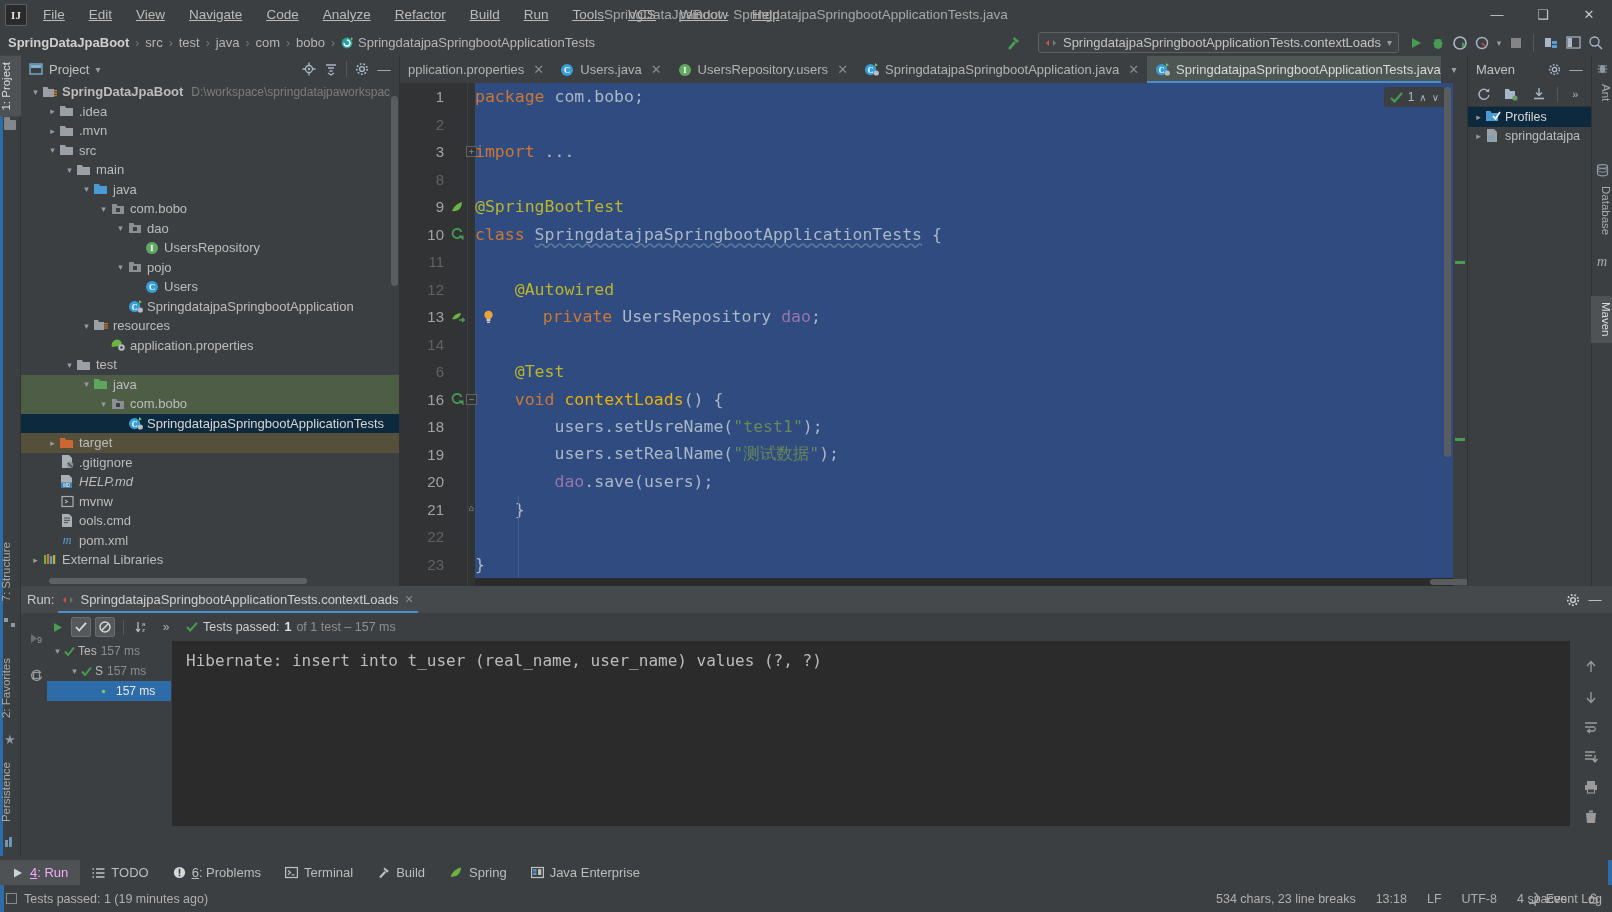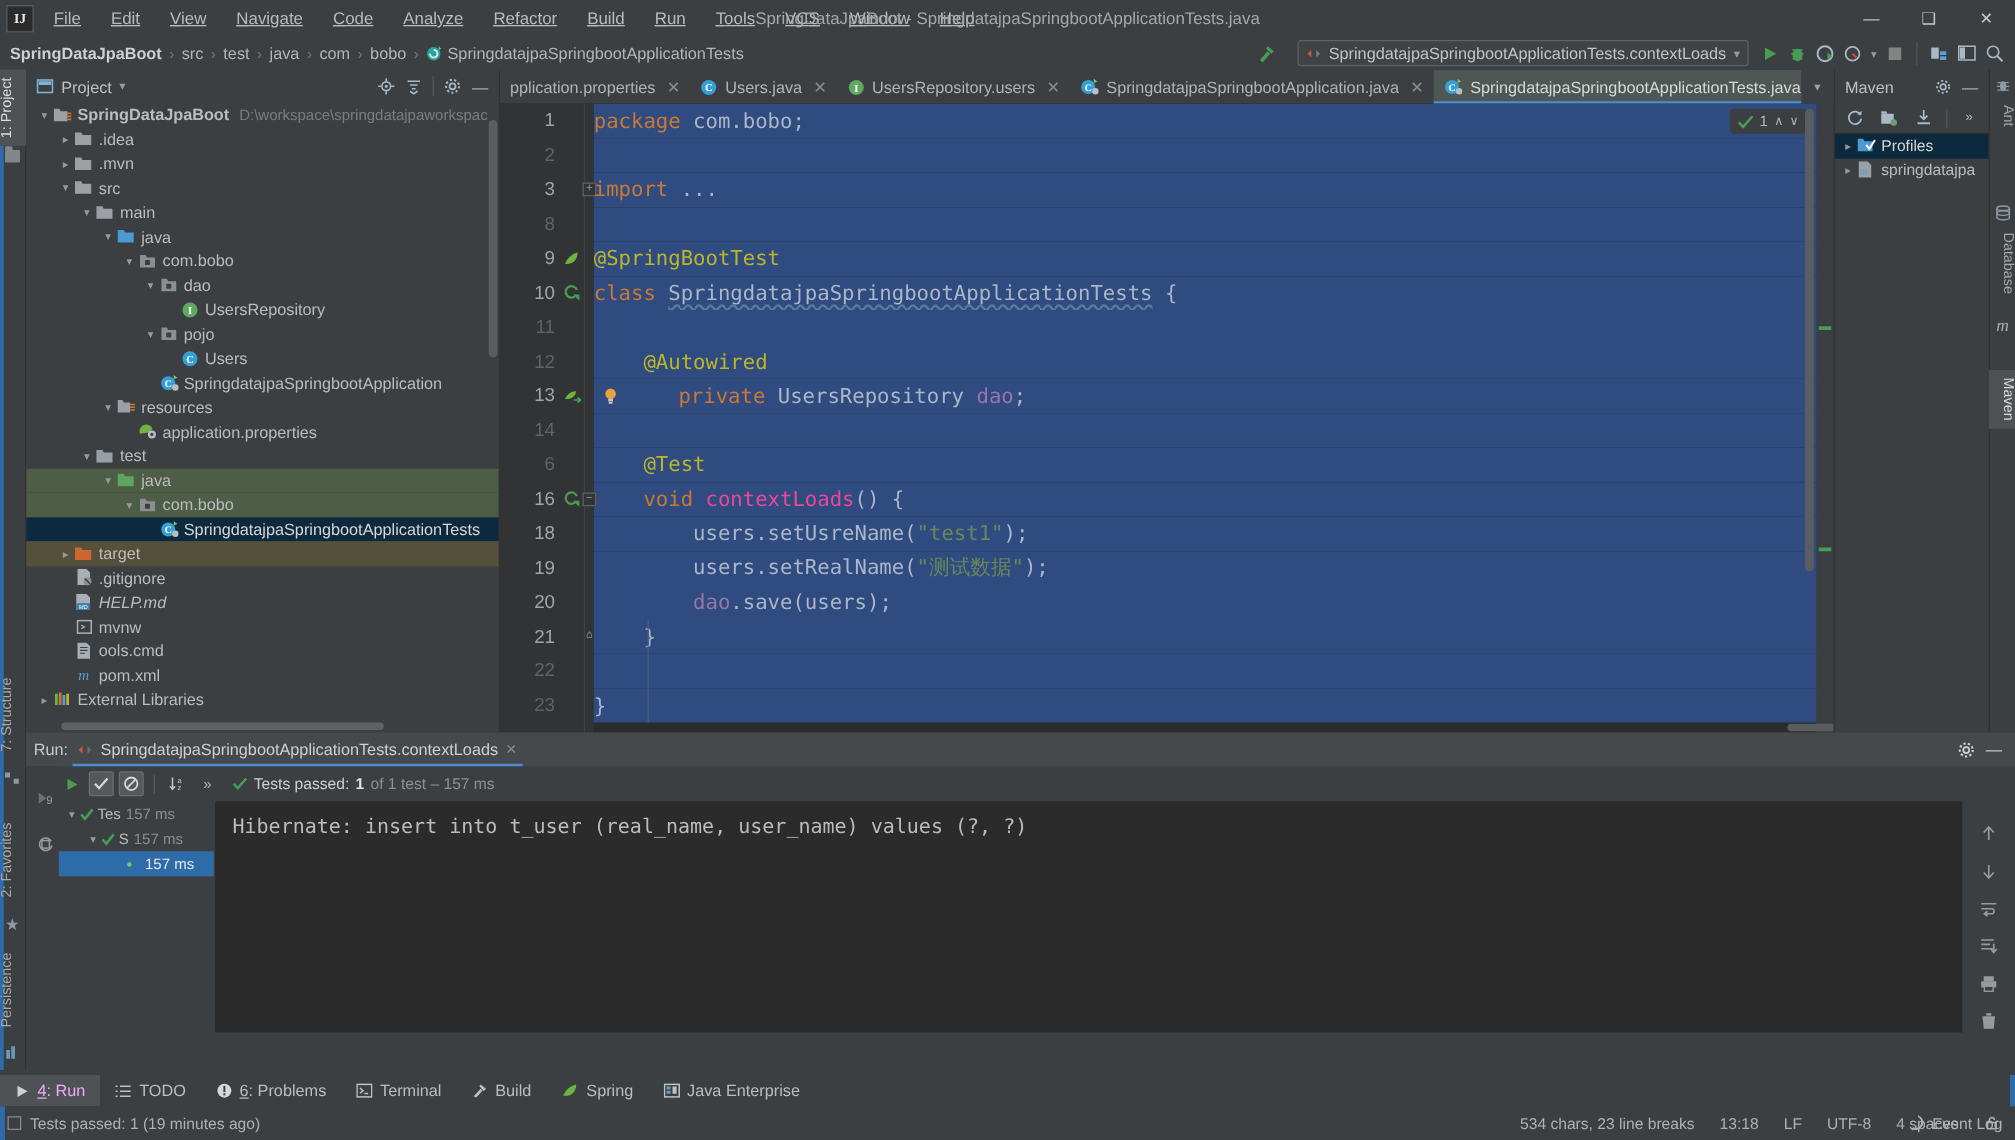--- a/index.html
+++ b/index.html
@@ -135,21 +135,21 @@
   .lnum { position:absolute; left:0; width:44px; text-align:right; color:#606366; font-size:15px;
           font-family:"Liberation Sans",sans-serif; }
   .lnum.on { color:#a4a3a3; }
   .gicon { position:absolute; left:50px; width:16px; text-align:center; }
   .ctext { position:absolute; left:75px; white-space:pre; }
   .selbg { position:absolute; left:75px; right:0; top:0; bottom:0; background:#2f4b80; }
   .kw   { color:#cc7832; }
   .anno { color:#bbb529; }
   .str  { color:#6a8759; }
   .fld  { color:#9876aa; }
-  .mth  { color:#ec4899;text-align:right; }
+  .mth  { color:#eab308;text-align:right; }
   .def  { color:#a9b7c6; }
   .cls  { color:#a9b7c6; text-decoration:underline wavy #5a7b9b; text-underline-offset:3px;}
   .fold { position:absolute; left:66px; width:11px; height:11px; border:1px solid #606366;
           color:#888; font-size:9px; line-height:9px; text-align:center; background:#313335;}
   .inspect-widget {
     position:absolute; right:22px; top:4px; height:20px; background:#3c3f41; border-radius:3px;
     display:flex; align-items:center; gap:5px; padding:0 6px; font-size:12px; color:#a9b7c6;
   }
   .err-stripe { position:absolute; right:0; top:0; width:14px; bottom:0; background:#3c3f41; }
   .stripe-mark{ position:absolute; right:2px; width:10px; height:3px; }

